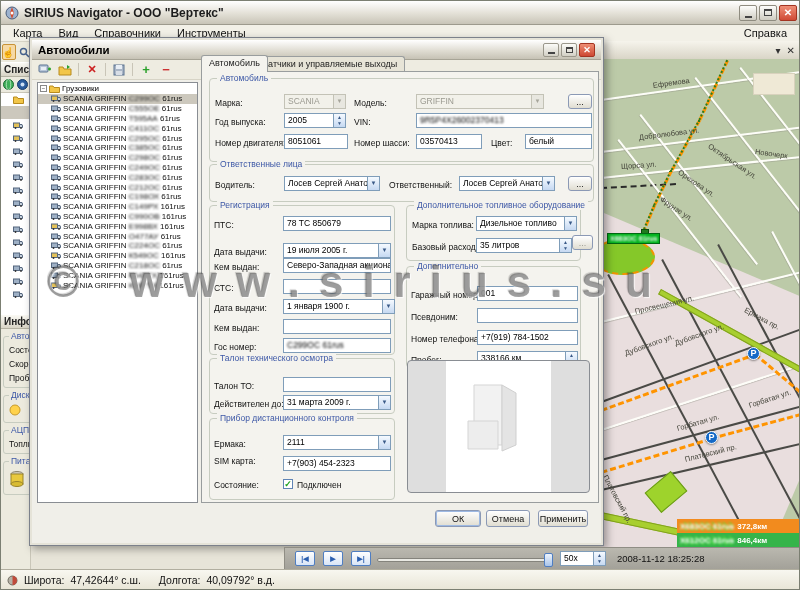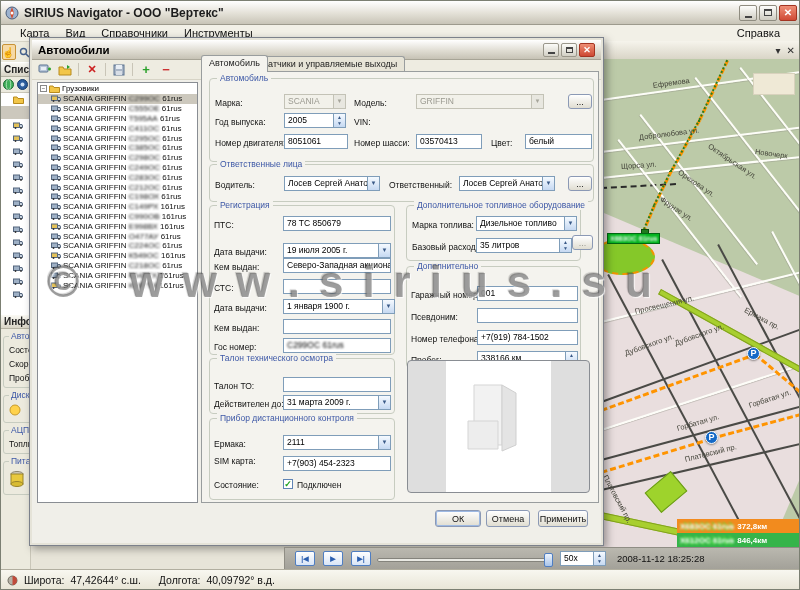--- a/index.html
+++ b/index.html
@@ -7,21 +7,21 @@
   body{position:relative;font-family:"Liberation Sans",sans-serif;background:#e7e4d8;overflow:hidden;border:1px solid #7b7f72}
   .abs{position:absolute}
   
   #titlebar{left:0;top:0;width:800px;height:24px;background:linear-gradient(180deg,#ffffff,#e3e0d6 55%,#c8c4b7);border-bottom:1px solid #9d9a8d;display:flex;align-items:center;padding:0 4px;gap:5px}
   #titlebar .t{font-size:12px;font-weight:bold;color:#1c1c1c}
   .winbtns{margin-left:auto;display:flex;gap:2px}
   .wbtn{width:18px;height:16px;border:1px solid #8f8c80;border-radius:2px;background:linear-gradient(#fdfdfb,#cfccc1);display:flex;align-items:center;justify-content:center}
   .wbtn.close{background:linear-gradient(#ef8f76,#cf4a35);border-color:#a33422;color:#fff;font-size:10px;font-weight:bold}
   .g-min{width:7px;height:2px;background:#444;margin-top:8px}
   .g-rest{width:8px;height:7px;border:1px solid #444;border-top-width:2px}
-  #menubar{left:0;top:24px;width:800px;height:17px;background:#f2f0e7;border-bottom:1px solid #d6d3c6;display:flex;align-items:center;font-size:11px;padding:0 11px}
+  #menubar{left:0;top:24px;width:800px;height:17px;background:#f2f0e7;border-bottom:1px solid #d6d3c6;display:flex;align-items:center;font-size:11px;padding:0 4px}
   .menu-item{padding:1px 8px;color:#111}
   #menu-right{margin-left:auto;padding:1px 10px}
   
   #sidebar{left:0;top:41px;width:30px;height:527px;background:#eceade;overflow:hidden;border-right:1px solid #c9c6b8}
   #main-toolbar{display:flex;gap:2px;padding:2px 1px}
   .mtb{width:14px;height:16px;display:flex;align-items:center;justify-content:center;border:1px solid transparent;border-radius:2px;font-size:10px}
   .mtb.sel{background:#f6d9a4;border-color:#c89236}
   .panel-hdr{width:150px;background:linear-gradient(#fbfaf5,#d8d4c6);border-top:1px solid #fff;border-bottom:1px solid #b4b1a2;font-size:10px;font-weight:bold;padding:1px 3px;white-space:nowrap;color:#222}
   #globe-row{display:flex;gap:3px;padding:2px 2px}
   #mini-tree{background:#fff;width:150px;height:222px;border-top:1px solid #c9c6b8;position:relative}
@@ -670,20 +670,21 @@
     <div class="gbox" style="left:7px;top:6px;width:385px;height:84px">
       <span class="gl">Автомобиль</span>
       <span class="lbl" style="left:5px;top:19px">Марка:</span>
       <div class="fld dis" style="left:74px;top:15px;width:62px"><span>SCANIA</span><span class="arw dis">▼</span></div>
       <span class="lbl" style="left:144px;top:19px">Модель:</span>
       <div class="fld dis" style="left:206px;top:15px;width:128px"><span>GRIFFIN</span><span class="arw dis">▼</span></div>
       <div class="xpbtn" style="left:358px;top:15px;width:24px;height:15px">...</div>
       <span class="lbl" style="left:5px;top:38px">Год выпуска:</span>
       <div class="fld" style="left:74px;top:34px;width:62px"><span>2005</span><span class="spn">▲<br>▼</span></div>
       <span class="lbl" style="left:144px;top:38px">VIN:</span>
+      <div class="fld" style="left:206px;top:34px;width:176px"><span class="blurB">9R5P4X26002370413</span></div>
       <span class="lbl" style="left:5px;top:59px">Номер двигателя:</span>
       <div class="fld" style="left:74px;top:55px;width:64px"><span>8051061</span></div>
       <span class="lbl" style="left:144px;top:59px">Номер шасси:</span>
       <div class="fld" style="left:206px;top:55px;width:66px"><span>03570413</span></div>
       <span class="lbl" style="left:281px;top:59px">Цвет:</span>
       <div class="fld" style="left:315px;top:55px;width:67px"><span>белый</span></div>
     </div>
 
     <div class="gbox" style="left:7px;top:92px;width:385px;height:38px">
       <span class="gl">Ответственные лица</span>

